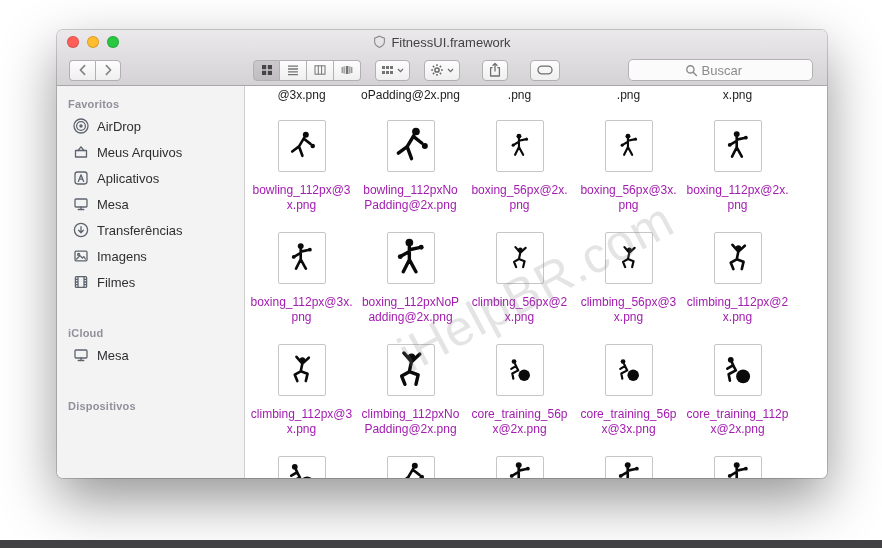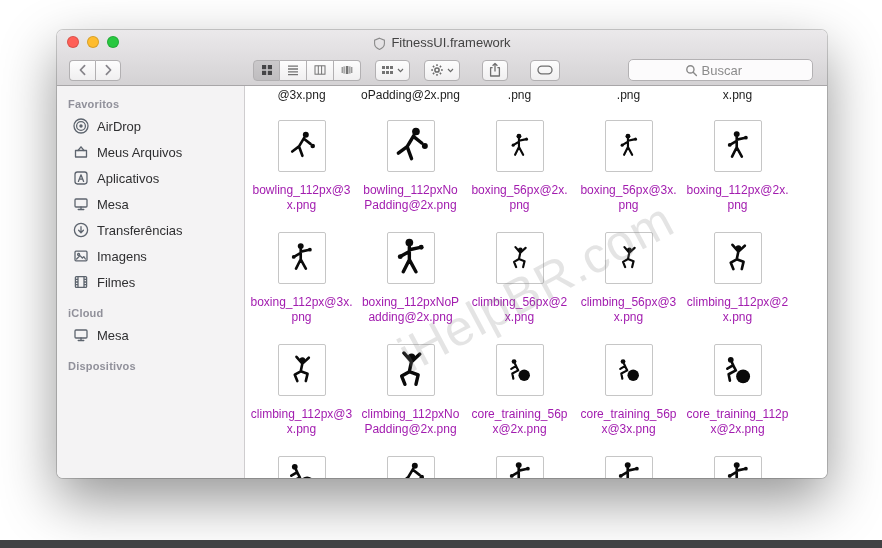--- a/index.html
+++ b/index.html
@@ -15,21 +15,21 @@
     box-shadow:0 22px 55px rgba(0,0,0,.42),0 0 0 1px rgba(0,0,0,.18);
     display:flex;flex-direction:column;
   }
   .chrome{background:linear-gradient(#ebe9eb,#d4d2d4);border-bottom:1px solid #a8a6a8;flex:0 0 auto;}
   .titlebar{height:25px;position:relative;display:flex;align-items:center;justify-content:center;}
   .traffic{position:absolute;left:10px;top:6px;display:flex;gap:8px;}
   .light{width:12px;height:12px;border-radius:50%;box-shadow:inset 0 0 0 1px rgba(0,0,0,.15);}
   .light.red{background:#ff5f57;}
   .light.yellow{background:#febc2e;}
   .light.green{background:#28c840;}
-  .title{font-size:13px;color:#434343;display:flex;align-items:flex-end;gap:5px;}
+  .title{font-size:13px;color:#434343;display:flex;align-items:flex-start;gap:5px;}
   
   .toolbar{height:30px;display:flex;align-items:center;padding:0 10px;}
   .tb-btn{
     height:21px;border:1px solid #b2b0b2;background:linear-gradient(#fdfdfd,#f0eff0);
     display:flex;align-items:center;justify-content:center;box-sizing:border-box;
   }
   .navgroup{display:flex;margin-left:2px;}
   .navgroup .tb-btn{width:26px;}
   .navgroup .tb-btn:first-child{border-radius:4px 0 0 4px;border-right:none;}
   .navgroup .tb-btn:last-child{border-radius:0 4px 4px 0;}
@@ -49,21 +49,21 @@
     border:none;outline:none;background:transparent;width:55px;
     font-size:13px;color:#555;padding:0;font-family:inherit;
   }
   .search-field input::placeholder{color:#8b8b8b;}
   
   .win-body{flex:1;display:flex;min-height:0;}
   .sidebar{
     width:188px;box-sizing:border-box;background:#f4f3f4;border-right:1px solid #cfcdcf;
     padding-top:6px;overflow:hidden;flex:0 0 auto;
   }
-  .side-header{font-size:11px;font-weight:bold;color:#90909a;padding:0 0 3px 11px;margin-top:12px;letter-spacing:.2px;}
+  .side-header{font-size:11px;font-weight:bold;color:#90909a;padding:0 0 3px 11px;margin-top:32px;letter-spacing:.2px;}
   .side-header:first-child{margin-top:6px;}
   .side-item{height:26px;display:flex;align-items:center;gap:8px;padding:0 10px 0 15px;color:#2f2f31;font-size:13px;cursor:default;}
   .side-ic{width:17px;height:17px;display:flex;align-items:center;justify-content:center;flex:0 0 auto;}
   .side-label{white-space:nowrap;}
   .pie{
     margin-left:auto;width:15px;height:15px;border-radius:50%;
     background:#59585d;background-image:conic-gradient(from -50deg,#59585d 0 82%,#cdcdd0 0);
     flex:0 0 auto;
   }
   

